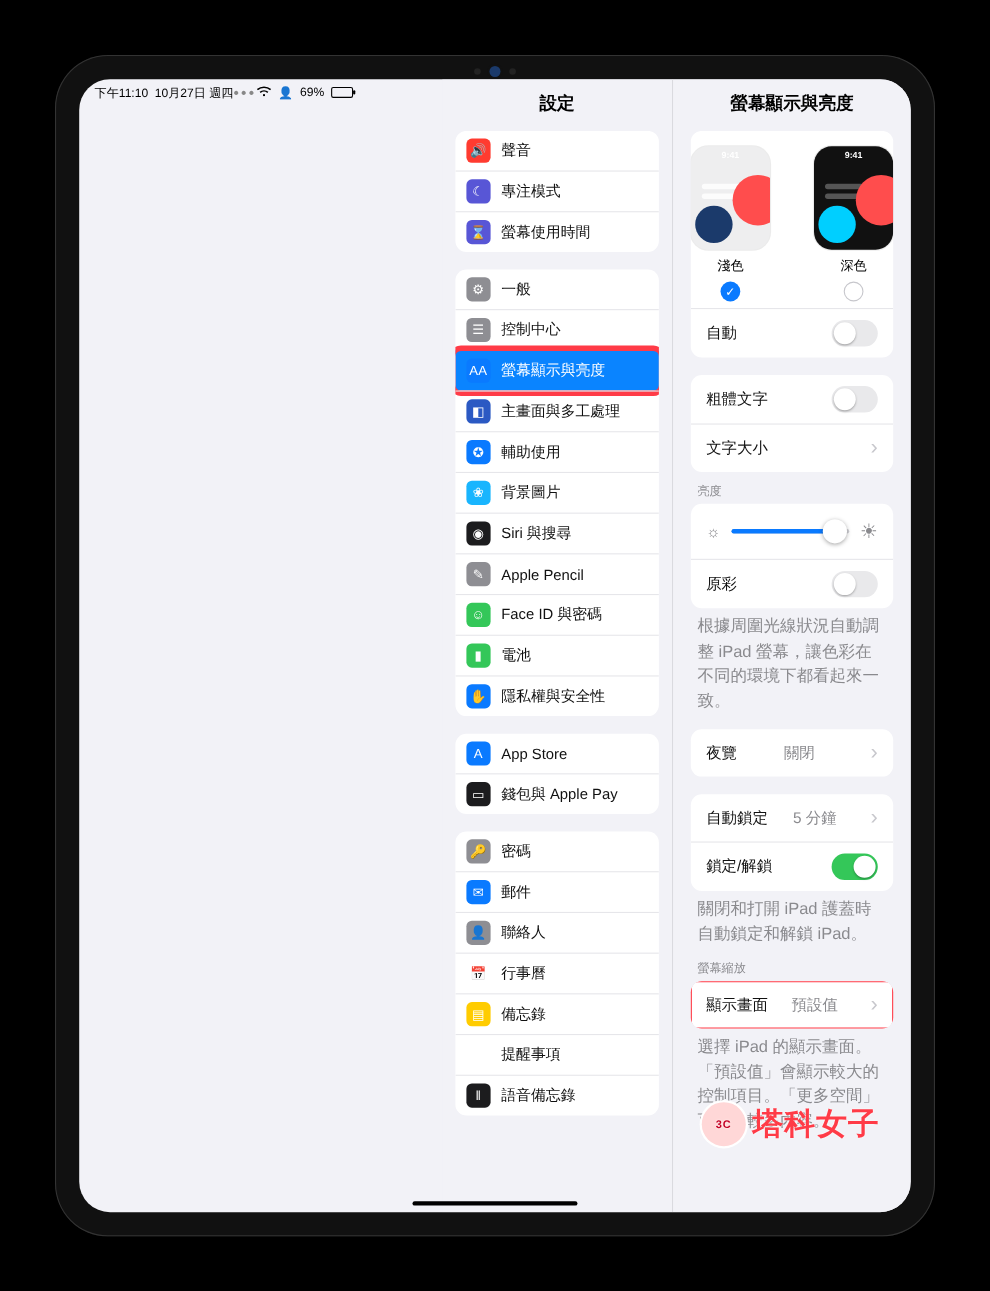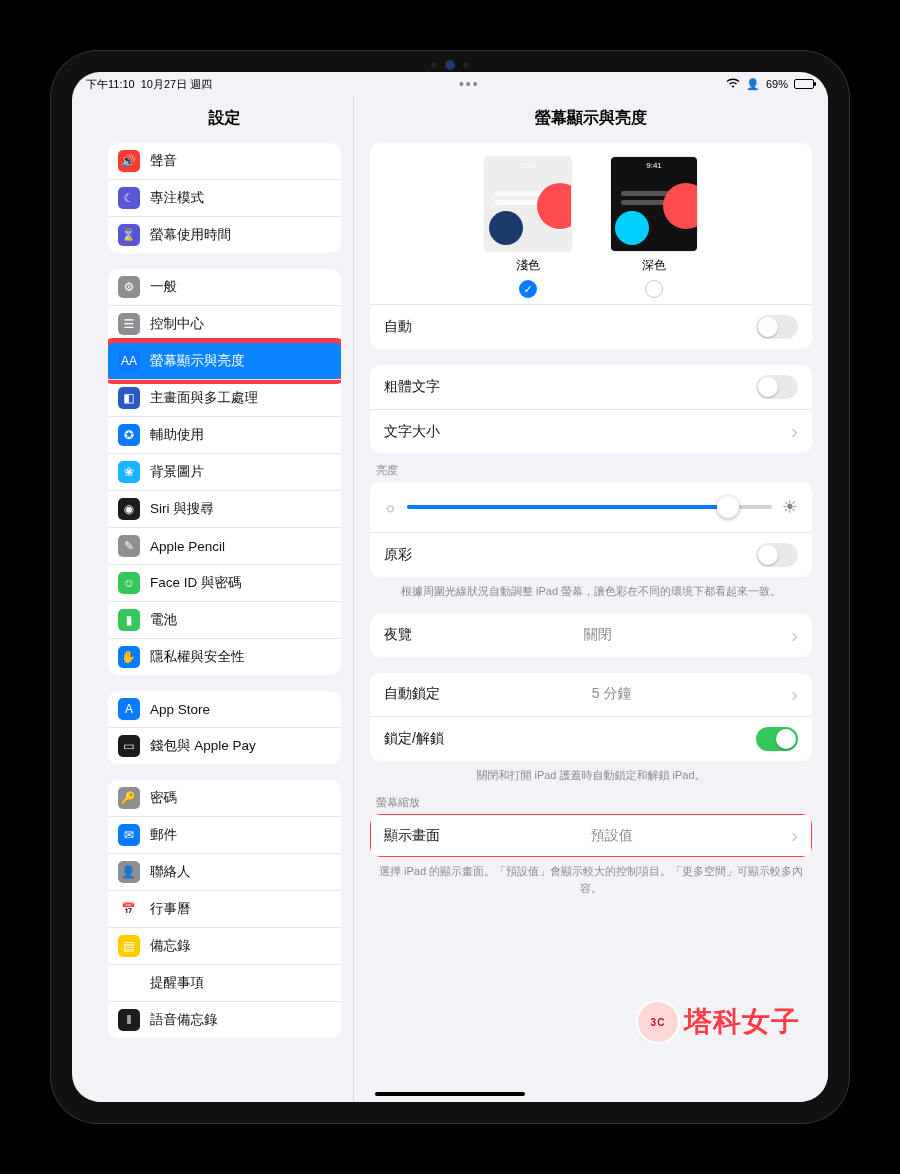--- a/index.html
+++ b/index.html
@@ -23,21 +23,22 @@
     box-shadow: 0 0 0 1px #333 inset;
   }
   .screen {
     width: 100%;
     height: 100%;
     background: #f2f2f7;
     border-radius: 28px;
     overflow: hidden;
     position: relative;
     display: flex;
-    flex-direction: column;
+    flex-direction: row;
+    gap: 43px;
   }
   .notch-dots {
     position: absolute; top: 10px; left: 50%; transform: translateX(-50%);
     display: flex; gap: 8px; align-items: center;
   }
   .notch-dots span { width: 6px; height: 6px; background:#222; border-radius:50%; }
   .notch-dots .cam { width:10px; height:10px; background:#1b3a6b; border-radius:50%; box-shadow:0 0 0 2px #111; }
 
   
   .statusbar {
@@ -91,21 +92,21 @@
     position:absolute; inset:-5px -5px -5px -5px;
     border: 5px solid #ff3b47; border-radius:10px;
     pointer-events:none;
   }
 
   
   .detail { flex:1; background:#f2f2f7; display:flex; flex-direction:column; }
   .detail-title { text-align:center; font-weight:600; font-size:16px; padding:12px 0 14px; }
   .detail-scroll { flex:1; overflow:hidden; padding: 0 16px; }
   .section-label { font-size:11px; color:#8a8a8e; padding: 10px 6px 4px; }
-  .section-footer { font-size:11px; color:#8a8a8e; padding: 6px 6px 2px; line-height:1.5;text-align:center; }
+  .section-footer { font-size:15px; color:#8a8a8e; padding: 6px 6px 2px; line-height:1.5; }
   .card { background:#fff; border-radius:10px; overflow:hidden; }
   .card + .card { margin-top:16px; }
   .drow {
     display:flex; align-items:center; justify-content:space-between;
     padding:10px 14px; font-size:14px; color:#111;
     border-top:1px solid #e6e6ea;
   }
   .drow:first-child { border-top:none; }
   .chev::after {
     content:"›"; color:#c7c7cc; font-size:20px; margin-left:8px;
@@ -120,22 +121,23 @@
   }
   .switch.on { background:#34c759; }
   .switch.on::after { left:auto; right:2px; }
 
   
   .appearance-row {
     display:flex; gap:40px; justify-content:center; padding:14px 0 6px;
   }
   .thumb-col { display:flex; flex-direction:column; align-items:center; gap:6px; }
   .thumb {
-    width:86px; height:94px; border-radius:4px; position:relative; overflow:hidden;
+    width:72px; height:94px; border-radius:16px; position:relative; overflow:hidden;
     box-shadow:0 0 0 1px rgba(0,0,0,.08);
+    font-weight:bold;
   }
   .thumb.light { background:#eeeeef; }
   .thumb.dark  { background:#111; }
   .thumb .blob1 { position:absolute; width:46px; height:46px; border-radius:50%; }
   .thumb .blob2 { position:absolute; width:34px; height:34px; border-radius:50%; }
   .thumb.light .blob1 { background:#ff4d4d; top:26px; right:-12px; }
   .thumb.light .blob2 { background:#1b3a6b; bottom:6px; left:4px; }
   .thumb.dark  .blob1 { background:#ff4d4d; top:26px; right:-12px; }
   .thumb.dark  .blob2 { background:#00cfff; bottom:6px; left:4px; }
   .thumb .tclock { position:absolute; top:4px; width:100%; text-align:center; font-size:8px; color:#fff; }

